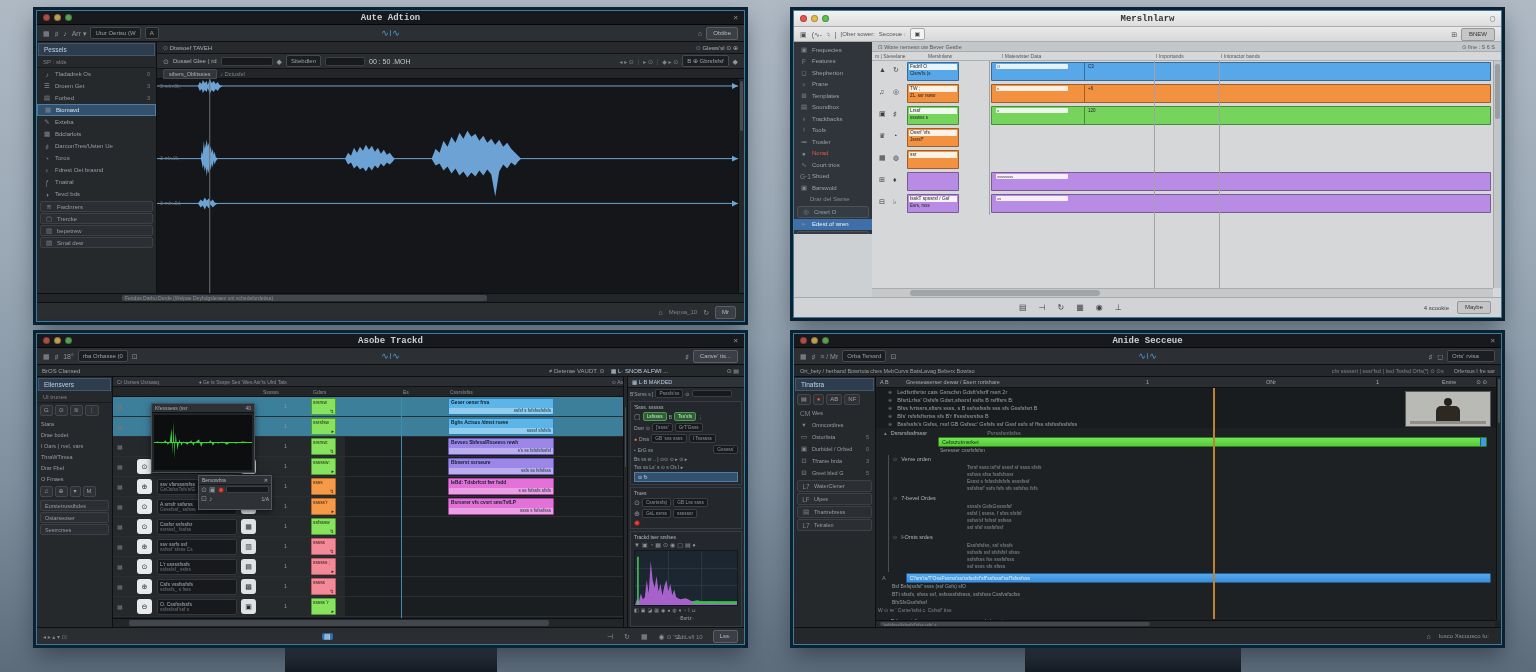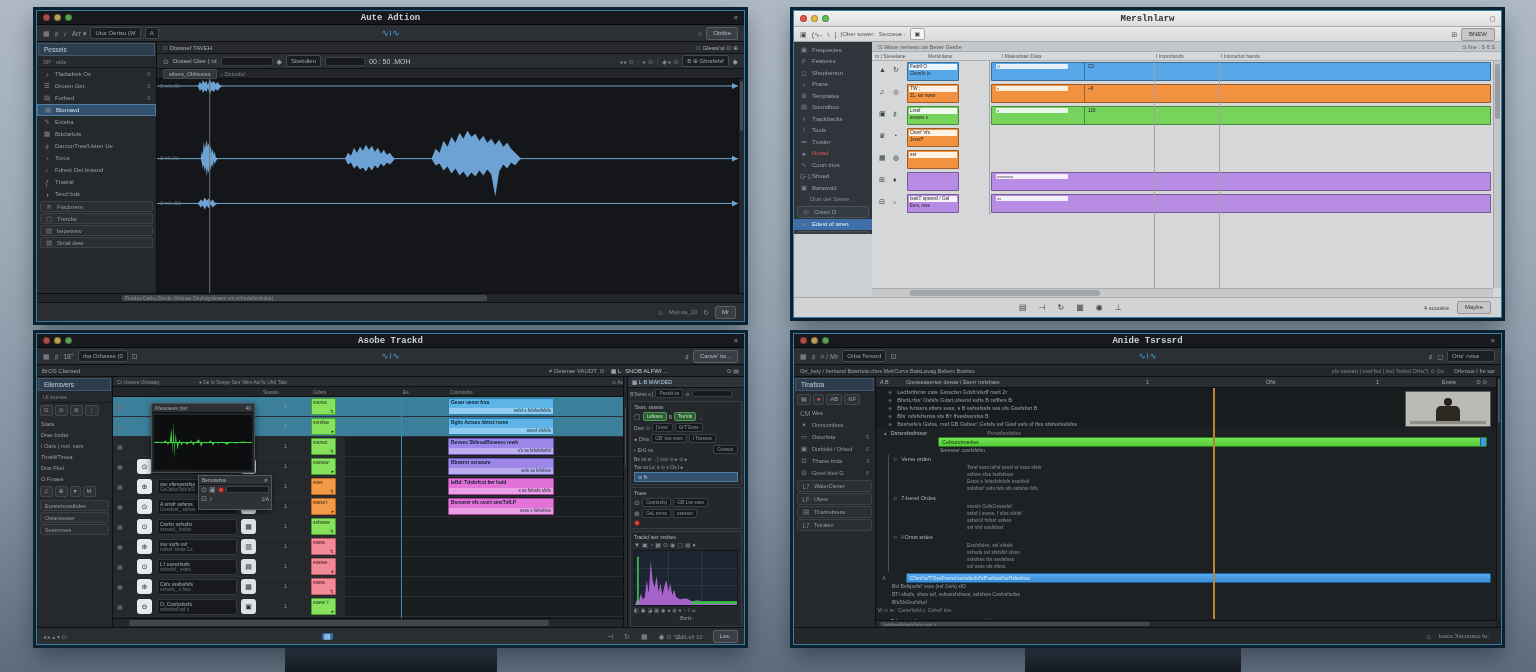--- a/index.html
+++ b/index.html
@@ -1031,21 +1031,21 @@
   </div>
 </div>
 
 <div class="win dark" id="w4">
   <div class="titlebar tb-dark">
     <div class="lights">
         <span class="dot dr"></span>
         <span class="dot dy"></span>
         <span class="dot dg"></span>
       </div>
-    <span class="wtitle">Anide Tsrssrd</span>
+    <span class="wtitle">Anide Secceue</span>
     <span class="winbtn">✕</span>
   </div>
   <div class="hrow d-tb" style="height:17px">
     <span class="fics">
         <span class="ic">▦</span>
         <span class="ic">♯</span>
         <span class="ic">≡ / Mr</span>
       </span>
     <span class="chip">Orba Tsrssrd</span>
     <span class="ic">⊡</span>

